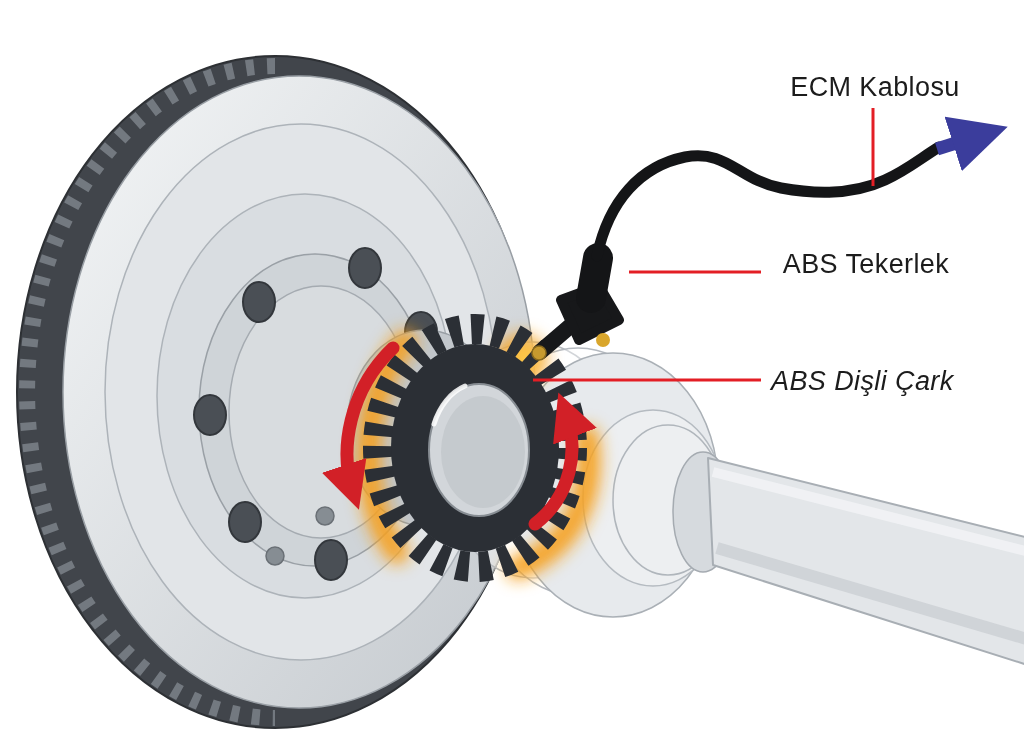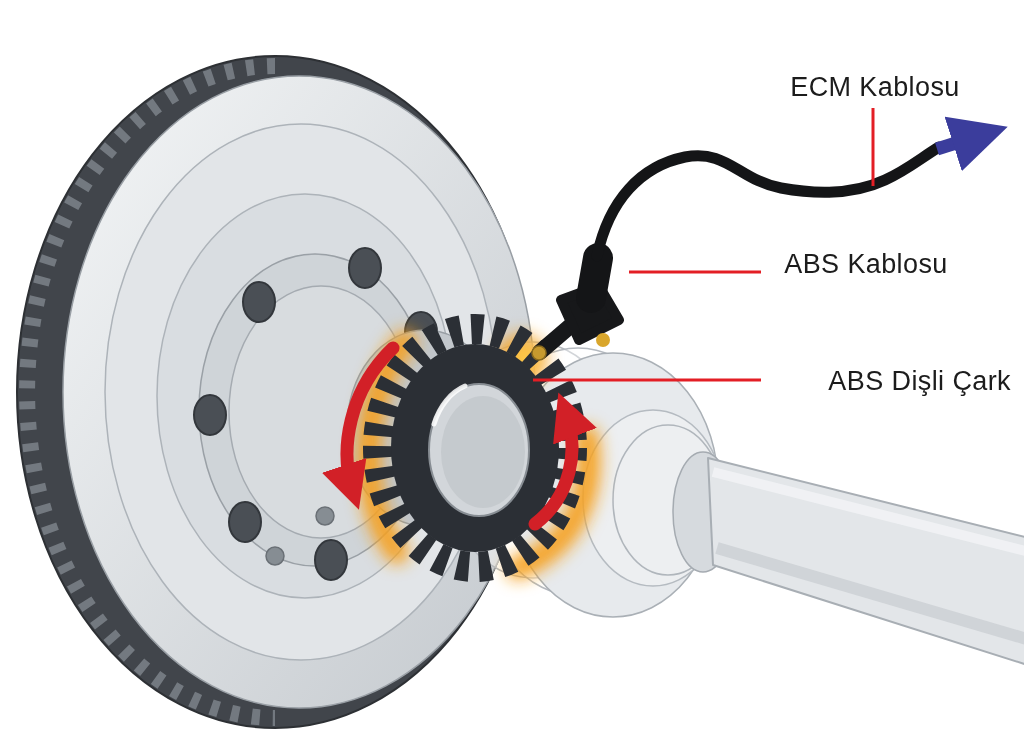--- a/index.html
+++ b/index.html
@@ -23,21 +23,21 @@
   }
   .callout {
     position: absolute;
     color: var(--label-text, #1c1c1c);
     font-size: 27px;
     letter-spacing: 0.4px;
     line-height: 34px;
     white-space: nowrap;
   }
   .callout.center { text-align: center; }
-  .callout.left { text-align: right; }
+  .callout.left { text-align: left; font-style: italic; }
 </style>
 </head>
 <body>
 
 <div class="stage">
 
   <svg width="1024" height="741" viewBox="0 0 1024 741" aria-hidden="true">
     <defs>
       <linearGradient id="faceGrad" x1="0" y1="0" x2="1" y2="1">
         <stop offset="0" stop-color="#f4f6f7"></stop>
@@ -127,20 +127,20 @@
       <line x1="616" y1="272" x2="748" y2="272"></line>
       <line x1="520" y1="380" x2="748" y2="380"></line>
     </g>
   </svg>
 
   <div class="callout center" style="left:752px; top:70px; width:220px;">
     <span>ECM Kablosu</span>
   </div>
 
   <div class="callout center" style="left:748px; top:247px; width:210px;">
-    <div>ABS Kablosu</div>
+    <div>ABS Tekerlek</div>
   </div>
 
   <div class="callout left" style="left:758px; top:364px; width:240px;">
     <span>ABS Dişli Çark</span>
   </div>
 
 </div>
 
 </body></html>

